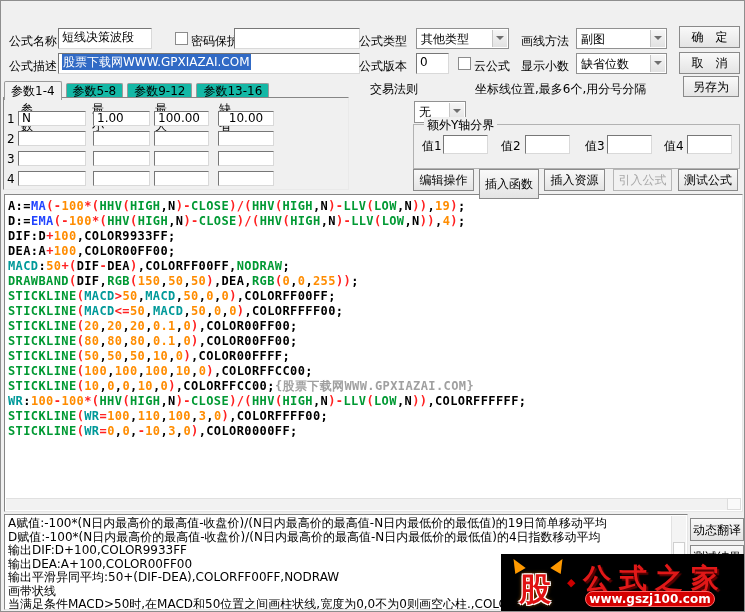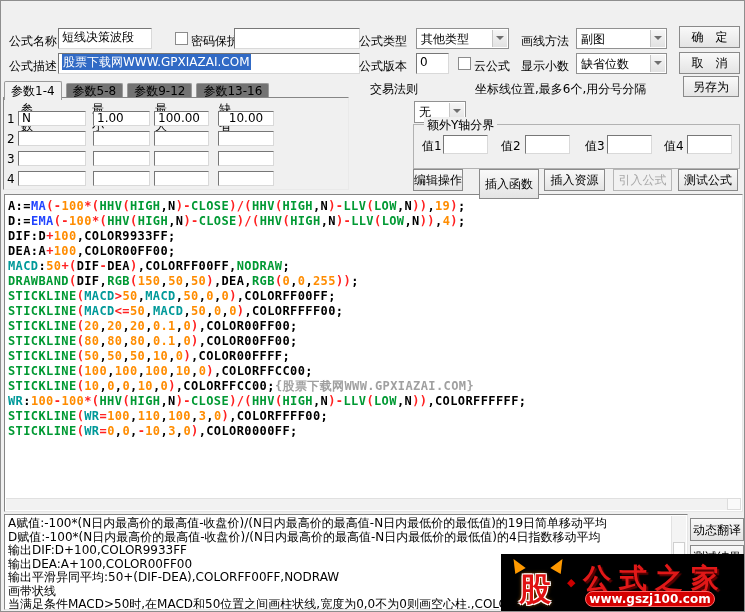--- a/index.html
+++ b/index.html
@@ -43,21 +43,21 @@
   .btn {
     position:absolute; background:linear-gradient(#f9f9f9,#e4e4e4);
     border:1px solid #8a8a8a; text-align:center; font-size:12px; line-height:20px;
     font-family:"DejaVu Sans",sans-serif; cursor:default; white-space:nowrap;
   }
   .btn.disabled { color:#a8a8a8; border-color:#b7b7b7; background:#f1f1f1; }
   
   #param-tabs { position:absolute; left:3px; top:79px; height:18px; }
   .tab {
     display:inline-block; vertical-align:bottom; height:16px; line-height:15px;
-    padding:0 6px; margin-right:4px; background:#737373;
+    padding:0 6px; margin-right:4px; background:#14b8a6;
     border:1px solid #9b9b9b; border-bottom:none; border-radius:2px 2px 0 0;
   }
   .tab.active { height:19px; line-height:18px; position:relative; top:1px; z-index:3; background:#f2f2f2; }
   
   .param-panel {
     position:absolute; left:2px; top:96px; width:346px; height:93px;
     background:#f0f0f0; border:1px solid; border-color:#868686 #e9e9e9 #e9e9e9 #868686; z-index:2;
   }
   .pcol { position:absolute; top:100px; }
   .pidx { position:absolute; }
@@ -200,21 +200,21 @@
       <div class="field" style="left: 442px; top: 134px; width: 45px; height: 19px;"></div>
       <span class="lbl" style="left: 500px; top: 137px;">值2</span>
       <div class="field" style="left: 524px; top: 134px; width: 45px; height: 19px;"></div>
       <span class="lbl" style="left: 584px; top: 137px;">值3</span>
       <div class="field" style="left: 606px; top: 134px; width: 45px; height: 19px;"></div>
       <span class="lbl" style="left: 663px; top: 137px;">值4</span>
       <div class="field" style="left: 686px; top: 134px; width: 45px; height: 19px;"></div>
     </div>
 
   <div class="abs" style="left:0;top:0;z-index:3">
-      <button class="btn" style="left: 412px; top: 168px; width: 50px; height: 22px;">编辑操作</button>
+      <button class="btn" style="left: 412px; top: 168px; width: 61px; height: 22px;">编辑操作</button>
       <button class="btn" style="left: 478px; top: 168px; width: 60px; height: 30px;">插入函数</button>
       <button class="btn" style="left: 543px; top: 168px; width: 61px; height: 22px;">插入资源</button>
       <button class="btn disabled" style="left: 612px; top: 168px; width: 59px; height: 22px;">引入公式</button>
       <button class="btn" style="left: 677px; top: 168px; width: 60px; height: 22px;">测试公式</button>
     </div>
 
   <div class="code-area">
     <div id="code-content">
         <div class="cl"><span class="tk-k">A:=</span><span class="tk-b">MA</span><span class="tk-r">(-</span><span class="tk-o">100</span><span class="tk-r">*(</span><span class="tk-g">HHV</span><span class="tk-r">(</span><span class="tk-g">HIGH</span><span class="tk-k">,N</span><span class="tk-r">)-</span><span class="tk-g">CLOSE</span><span class="tk-r">)/(</span><span class="tk-g">HHV</span><span class="tk-r">(</span><span class="tk-g">HIGH</span><span class="tk-k">,N</span><span class="tk-r">)-</span><span class="tk-g">LLV</span><span class="tk-r">(</span><span class="tk-g">LOW</span><span class="tk-k">,N</span><span class="tk-r">))</span><span class="tk-k">,</span><span class="tk-o">19</span><span class="tk-r">)</span><span class="tk-k">;</span></div>
         <div class="cl"><span class="tk-k">D:=</span><span class="tk-b">EMA</span><span class="tk-r">(-</span><span class="tk-o">100</span><span class="tk-r">*(</span><span class="tk-g">HHV</span><span class="tk-r">(</span><span class="tk-g">HIGH</span><span class="tk-k">,N</span><span class="tk-r">)-</span><span class="tk-g">CLOSE</span><span class="tk-r">)/(</span><span class="tk-g">HHV</span><span class="tk-r">(</span><span class="tk-g">HIGH</span><span class="tk-k">,N</span><span class="tk-r">)-</span><span class="tk-g">LLV</span><span class="tk-r">(</span><span class="tk-g">LOW</span><span class="tk-k">,N</span><span class="tk-r">))</span><span class="tk-k">,</span><span class="tk-o">4</span><span class="tk-r">)</span><span class="tk-k">;</span></div>

